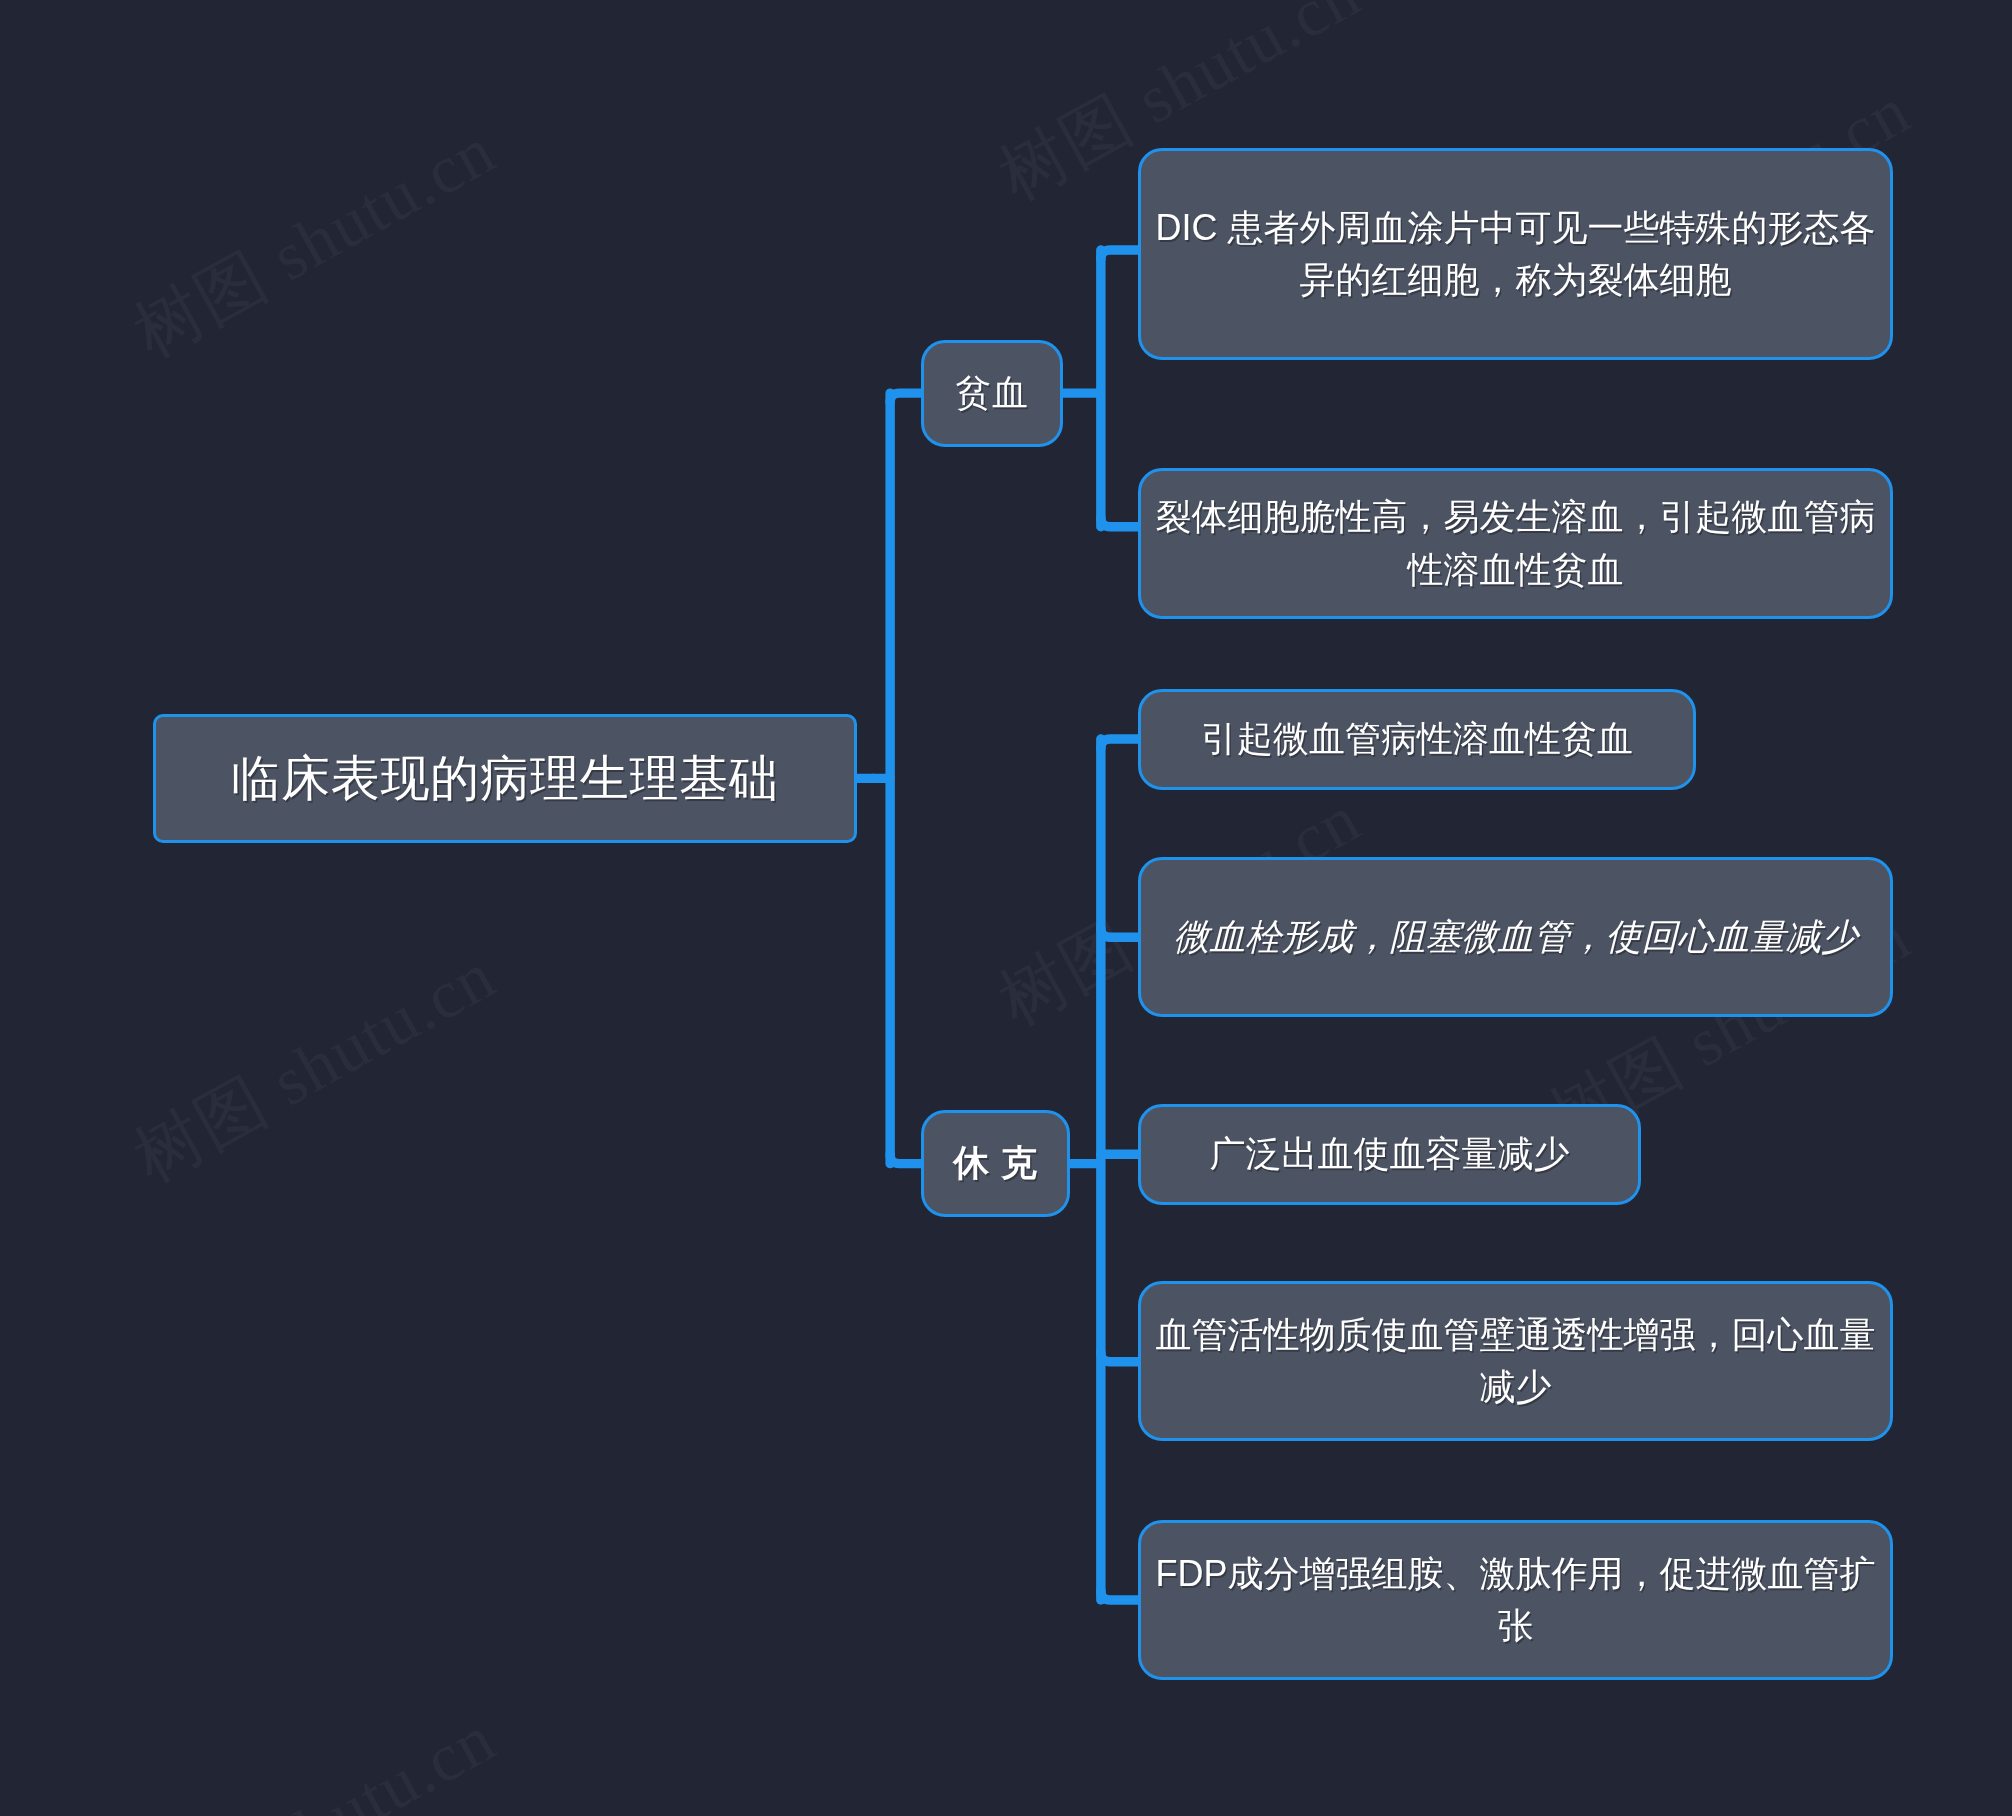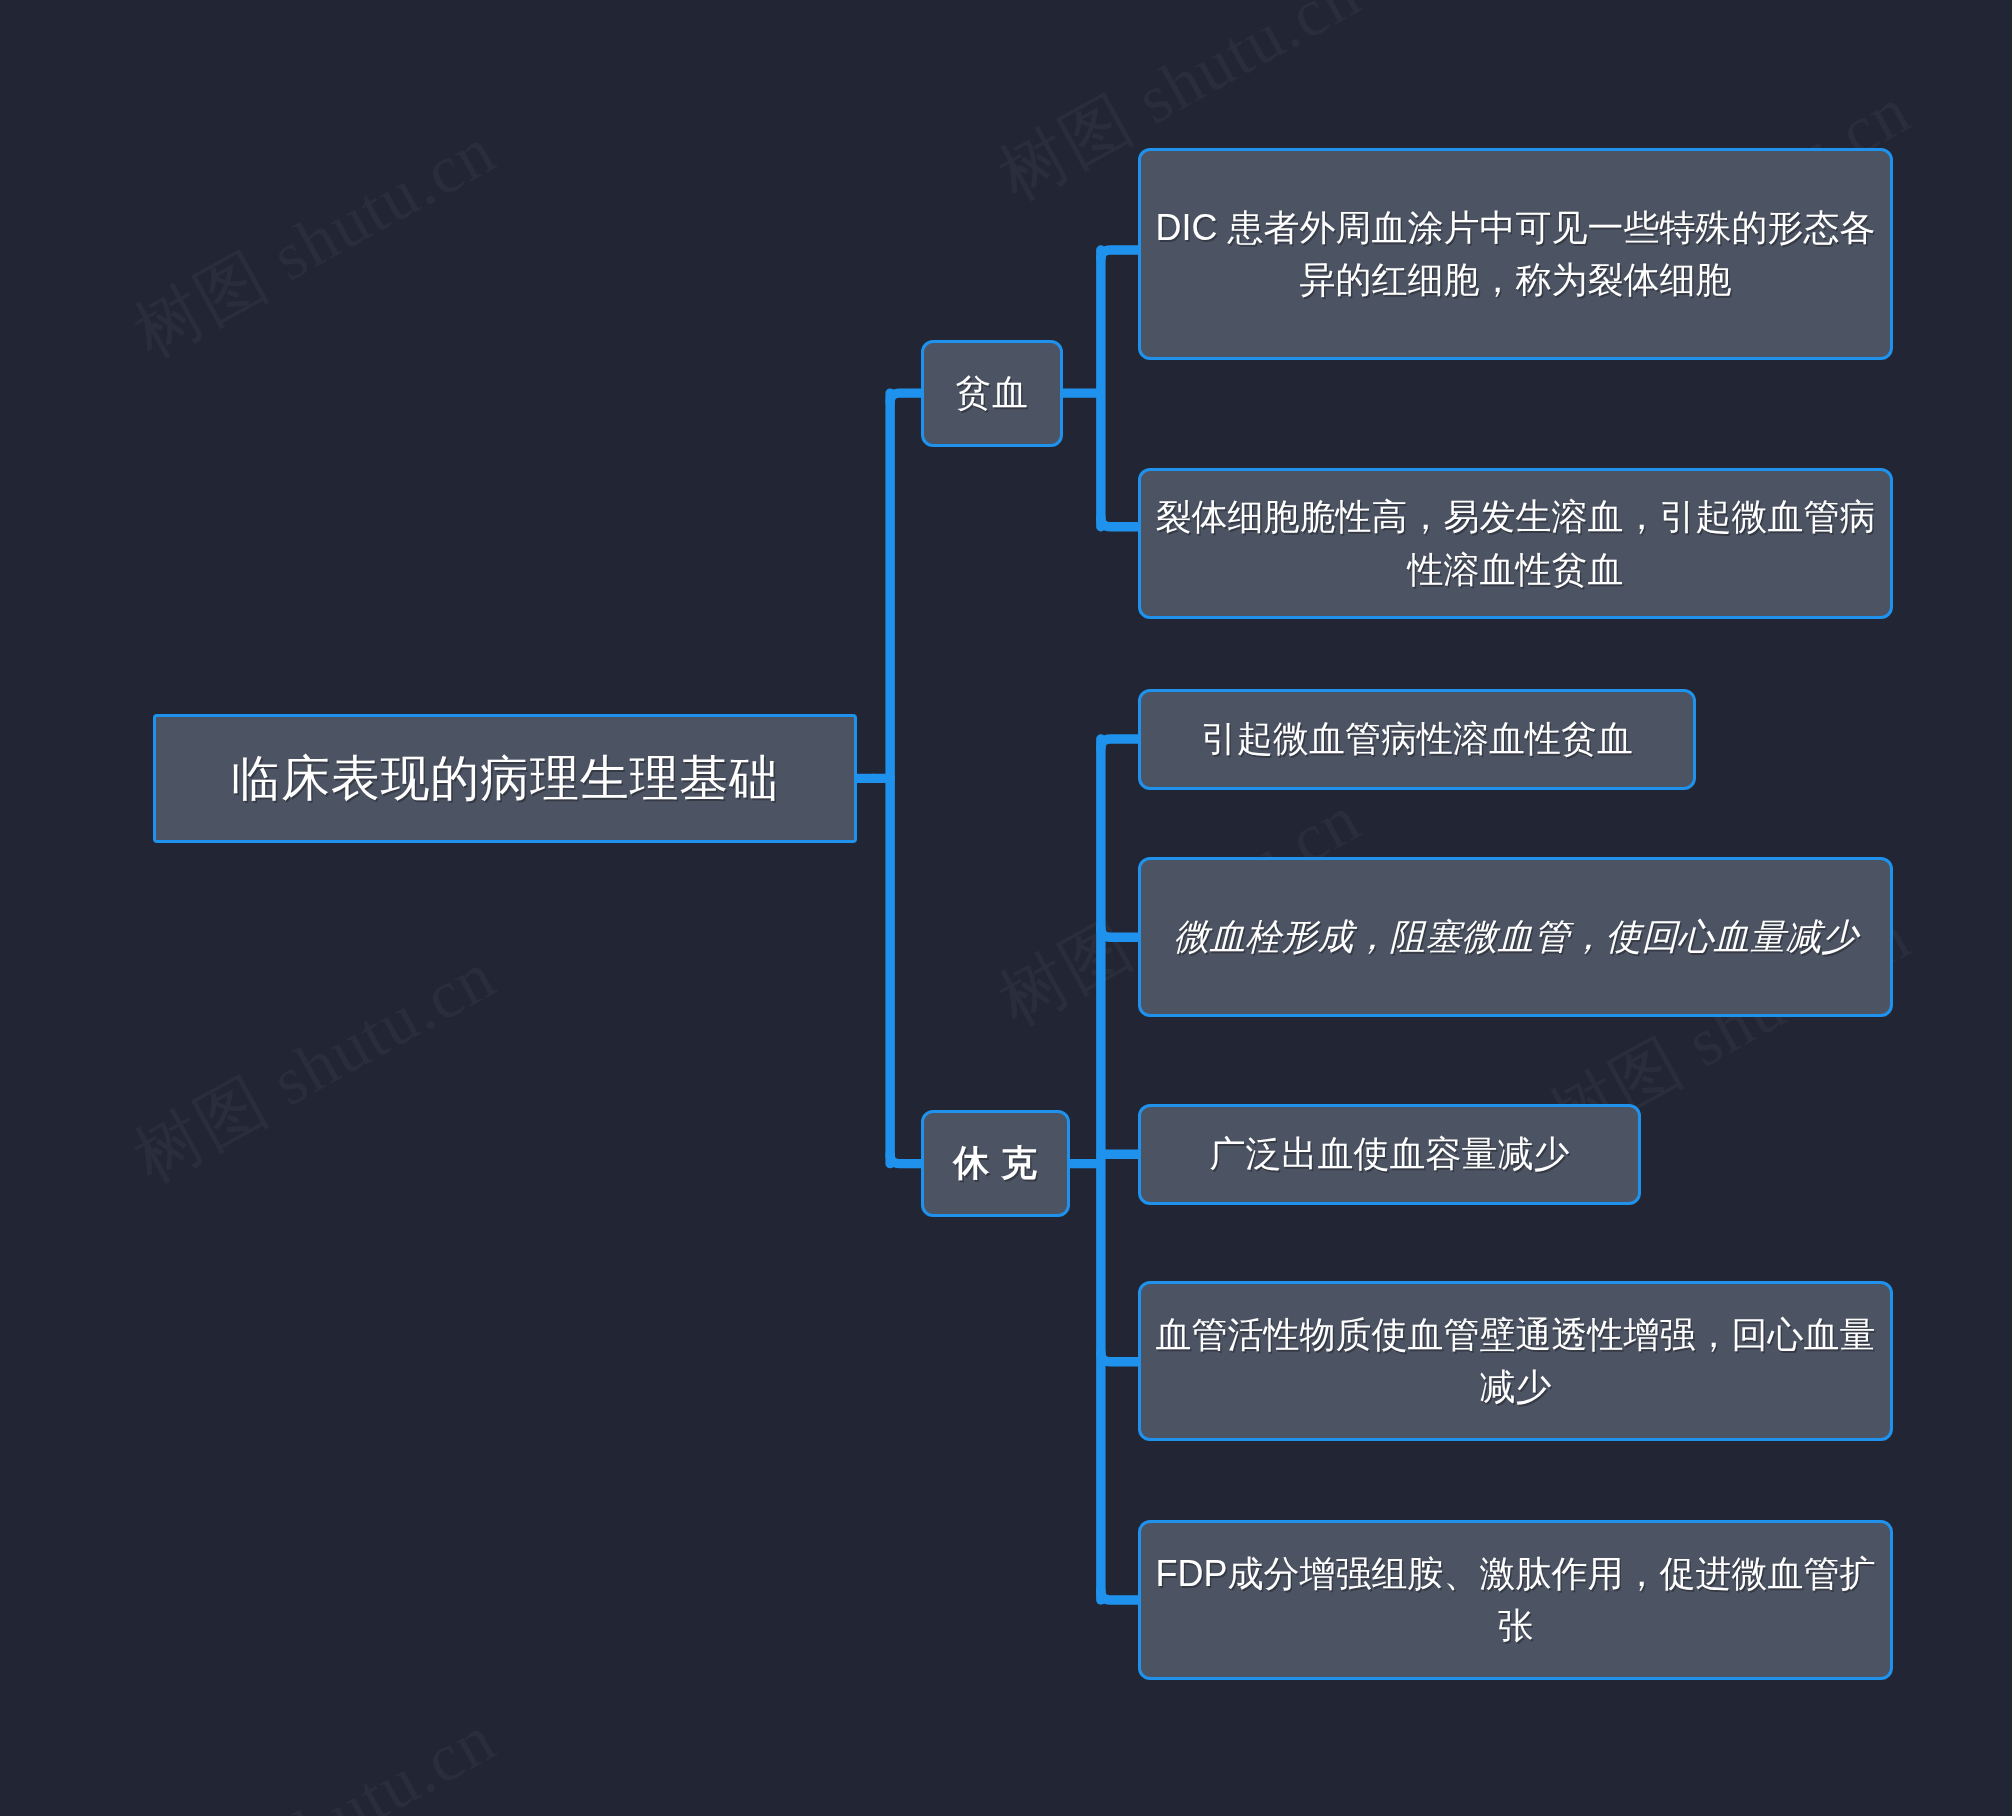--- a/index.html
+++ b/index.html
@@ -50,34 +50,34 @@
     height: 1817px;
     z-index: 2;
     pointer-events: none;
   }
   
   .node {
     position: absolute;
     box-sizing: border-box;
     background: #4c5363;
     border: 3.1px solid #1f92ed;
-    border-radius: 12px;
+    border-radius: 24px;
     color: #ffffff;
     display: flex;
     align-items: center;
     justify-content: center;
     text-align: center;
     z-index: 3;
     line-height: 1.45;
     padding: 3px 14px;
     text-shadow: 1.6px 1.6px 0 rgba(0,0,0,0.30);
   }
   .node.root {
     font-size: 49px;
-    border-radius: 4px;
+    border-radius: 10px;
     padding: 4.7px 20.4px;
     letter-spacing: 0.8px;
     justify-content: center;
   }
   .node.branch {
     font-size: 36px;
     letter-spacing: 0.8px;
   }
   .node.leaf {
     font-size: 36px;

